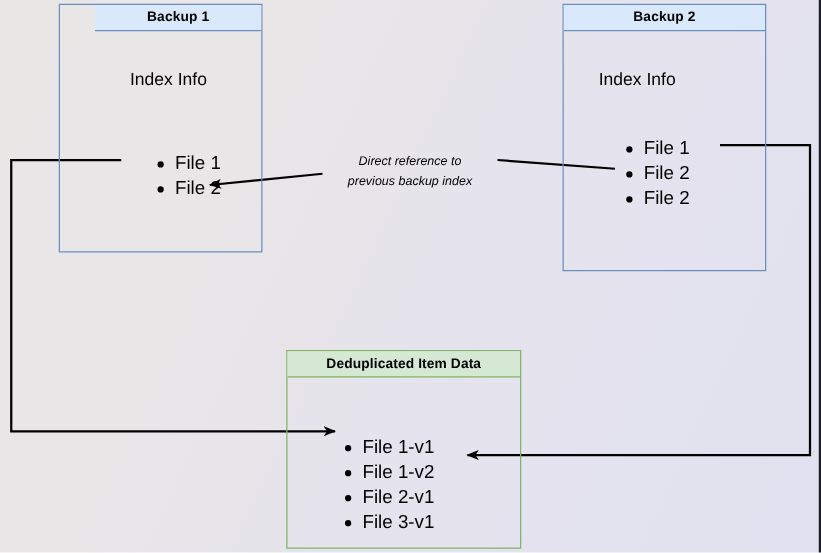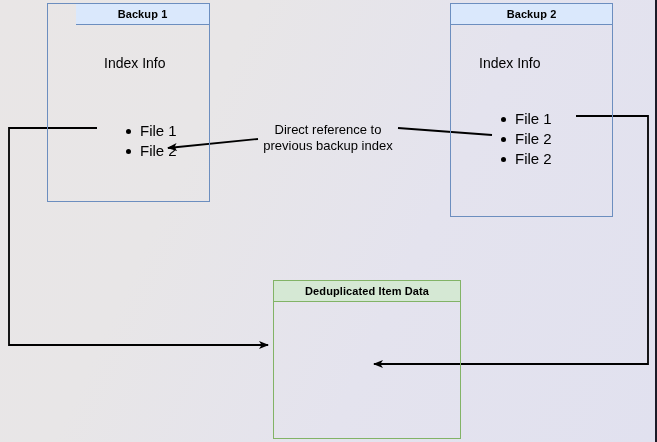--- a/index.html
+++ b/index.html
@@ -86,25 +86,26 @@
   #edges {
     position: absolute;
     left: 0;
     top: 0;
     width: 657px;
     height: 442px;
     pointer-events: none;
   }
   .edge-label {
     position: absolute;
-    font-size: 13px;
+    font-size: 10px;
     line-height: 16px;
     color: #000;
     text-align: center;
     white-space: pre-line;
+    font-style: italic;
   }
 </style>
 </head>
 <body>
 
 <div id="canvas">
 
   <svg id="edges" viewBox="0 0 657 442">
     <defs>
       <marker id="arrowhead" markerWidth="10" markerHeight="8" refX="9" refY="4" orient="auto" markerUnits="userSpaceOnUse">
@@ -139,17 +140,25 @@
     <div class="node-body">
       <div class="index-title">Index Info</div>
       <ul class="filelist" style="left:48px; top:84px;">
         <li>File 1</li>
         <li>File 2</li>
         <li>File 2</li>
       </ul>
     </div>
   </div>
 
-  <div class="node green" style="left:229px; top:280px; width:188px; height:159px;margin-left:44px;">
+  <div class="node green" style="left:229px; top:280px; width:188px; height:159px;">
     <div class="node-header">Deduplicated Item Data</div>
+    <div class="node-body">
+      <ul class="filelist" style="left:44px; top:46px;">
+        <li>File 1-v1</li>
+        <li>File 1-v2</li>
+        <li>File 2-v1</li>
+        <li>File 3-v1</li>
+      </ul>
+    </div>
   </div>
 
 </div>
 
 </body></html>

